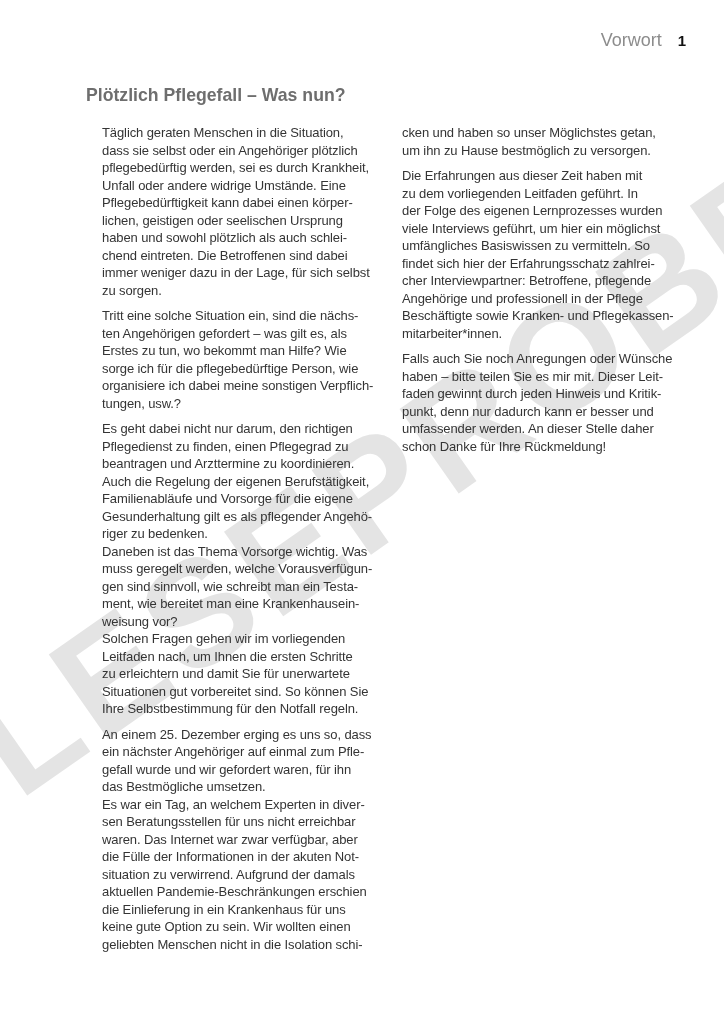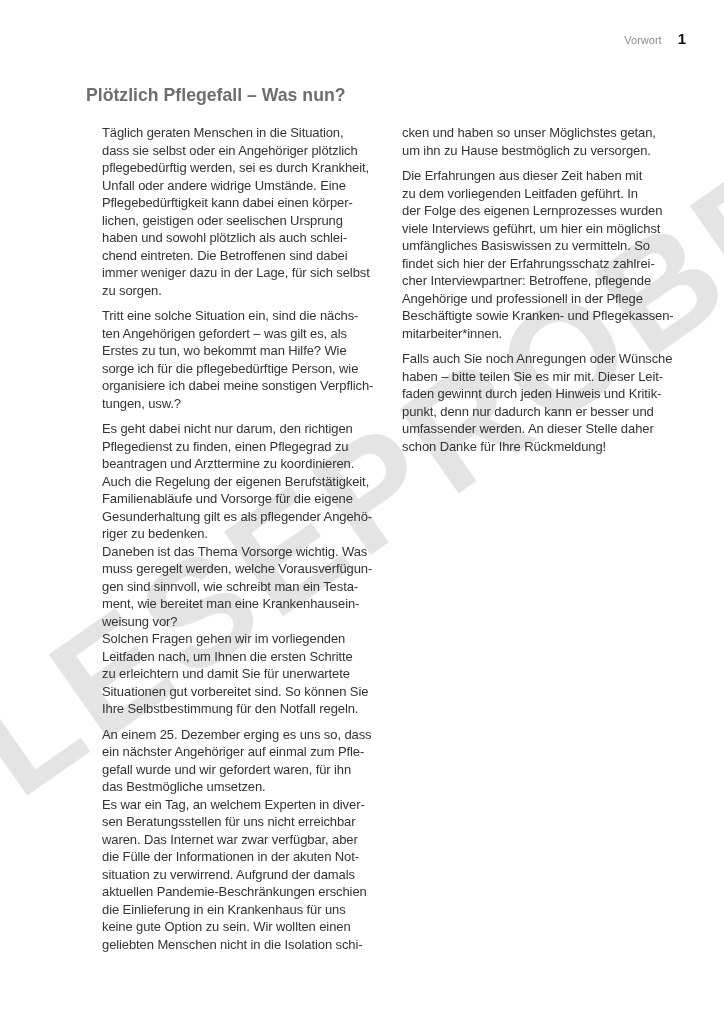--- a/index.html
+++ b/index.html
@@ -32,21 +32,21 @@
   .content { position: relative; z-index: 1; }
 
   .page-header {
     position: absolute;
     top: 30px;
     right: 38px;
     white-space: nowrap;
   }
   .page-header .section-label {
     color: #8c8c8c;
-    font-size: 11px;
+    font-size: 18px;
     margin-right: 16px;
   }
   .page-header .page-number {
     color: #111111;
     font-size: 15px;
     font-weight: bold;
   }
 
   .page-title {
     position: absolute;

